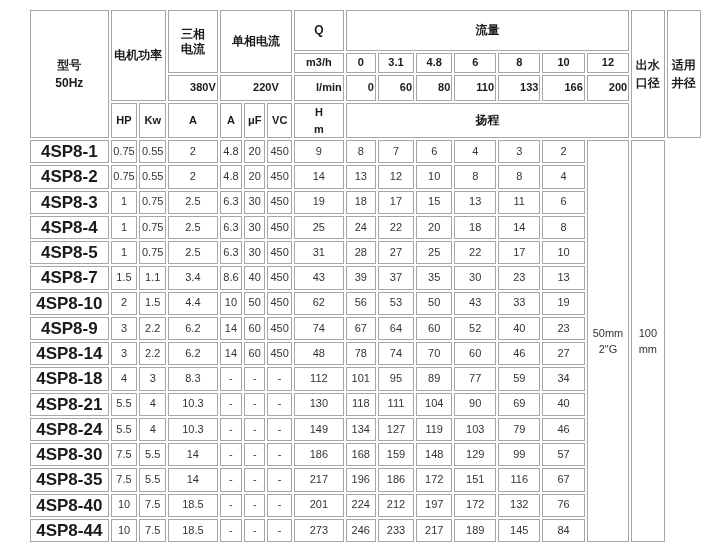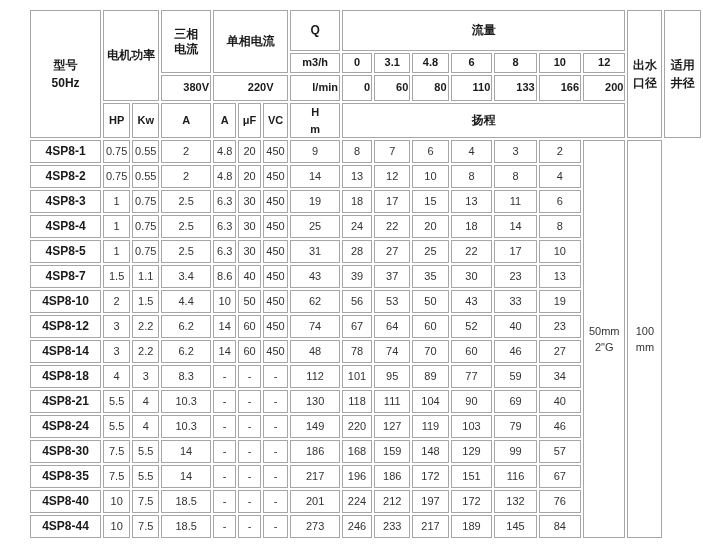--- a/index.html
+++ b/index.html
@@ -21,21 +21,21 @@
     vertical-align:middle;
     padding:0 1px;
     font-size:11px;
     color:#333333;
     line-height:1.25;
     overflow:hidden;
     white-space:nowrap;
   }
   td.hd{font-weight:bold;color:#1a1a1a;font-size:12px;}
   td.hd-num{font-weight:bold;color:#1a1a1a;font-size:11px;}
-  td.model{font-weight:bold;color:#1a1a1a;font-size:12px;}
+  td.model{font-weight:bold;color:#1a1a1a;font-size:17px;}
   tr.h1 td{height:39px;}
   tr.h2 td{height:18px;margin-left:28px;}
   tr.h3 td{height:24px;padding-left:21px;}
   tr.h4 td{height:26px;}
   tr.data td{height:21px;}
   td.tall{line-height:1.5;}
   .l{display:block;text-align:center;}
 </style>
 </head>
 <body>
@@ -235,21 +235,21 @@
           <td>450</td>
           <td>62</td>
           <td>56</td>
           <td>53</td>
           <td>50</td>
           <td>43</td>
           <td>33</td>
           <td>19</td>
         </tr>
         <tr class="data">
-          <td class="model">4SP8-12</td>
+          <td class="model">4SP8-9</td>
           <td>3</td>
           <td>2.2</td>
           <td>6.2</td>
           <td>14</td>
           <td>60</td>
           <td>450</td>
           <td>74</td>
           <td>67</td>
           <td>64</td>
           <td>60</td>
@@ -307,21 +307,21 @@
         </tr>
         <tr class="data">
           <td class="model">4SP8-24</td>
           <td>5.5</td>
           <td>4</td>
           <td>10.3</td>
           <td>-</td>
           <td>-</td>
           <td>-</td>
           <td>149</td>
-          <td>220</td>
+          <td>134</td>
           <td>127</td>
           <td>119</td>
           <td>103</td>
           <td>79</td>
           <td>46</td>
         </tr>
         <tr class="data">
           <td class="model">4SP8-30</td>
           <td>7.5</td>
           <td>5.5</td>

